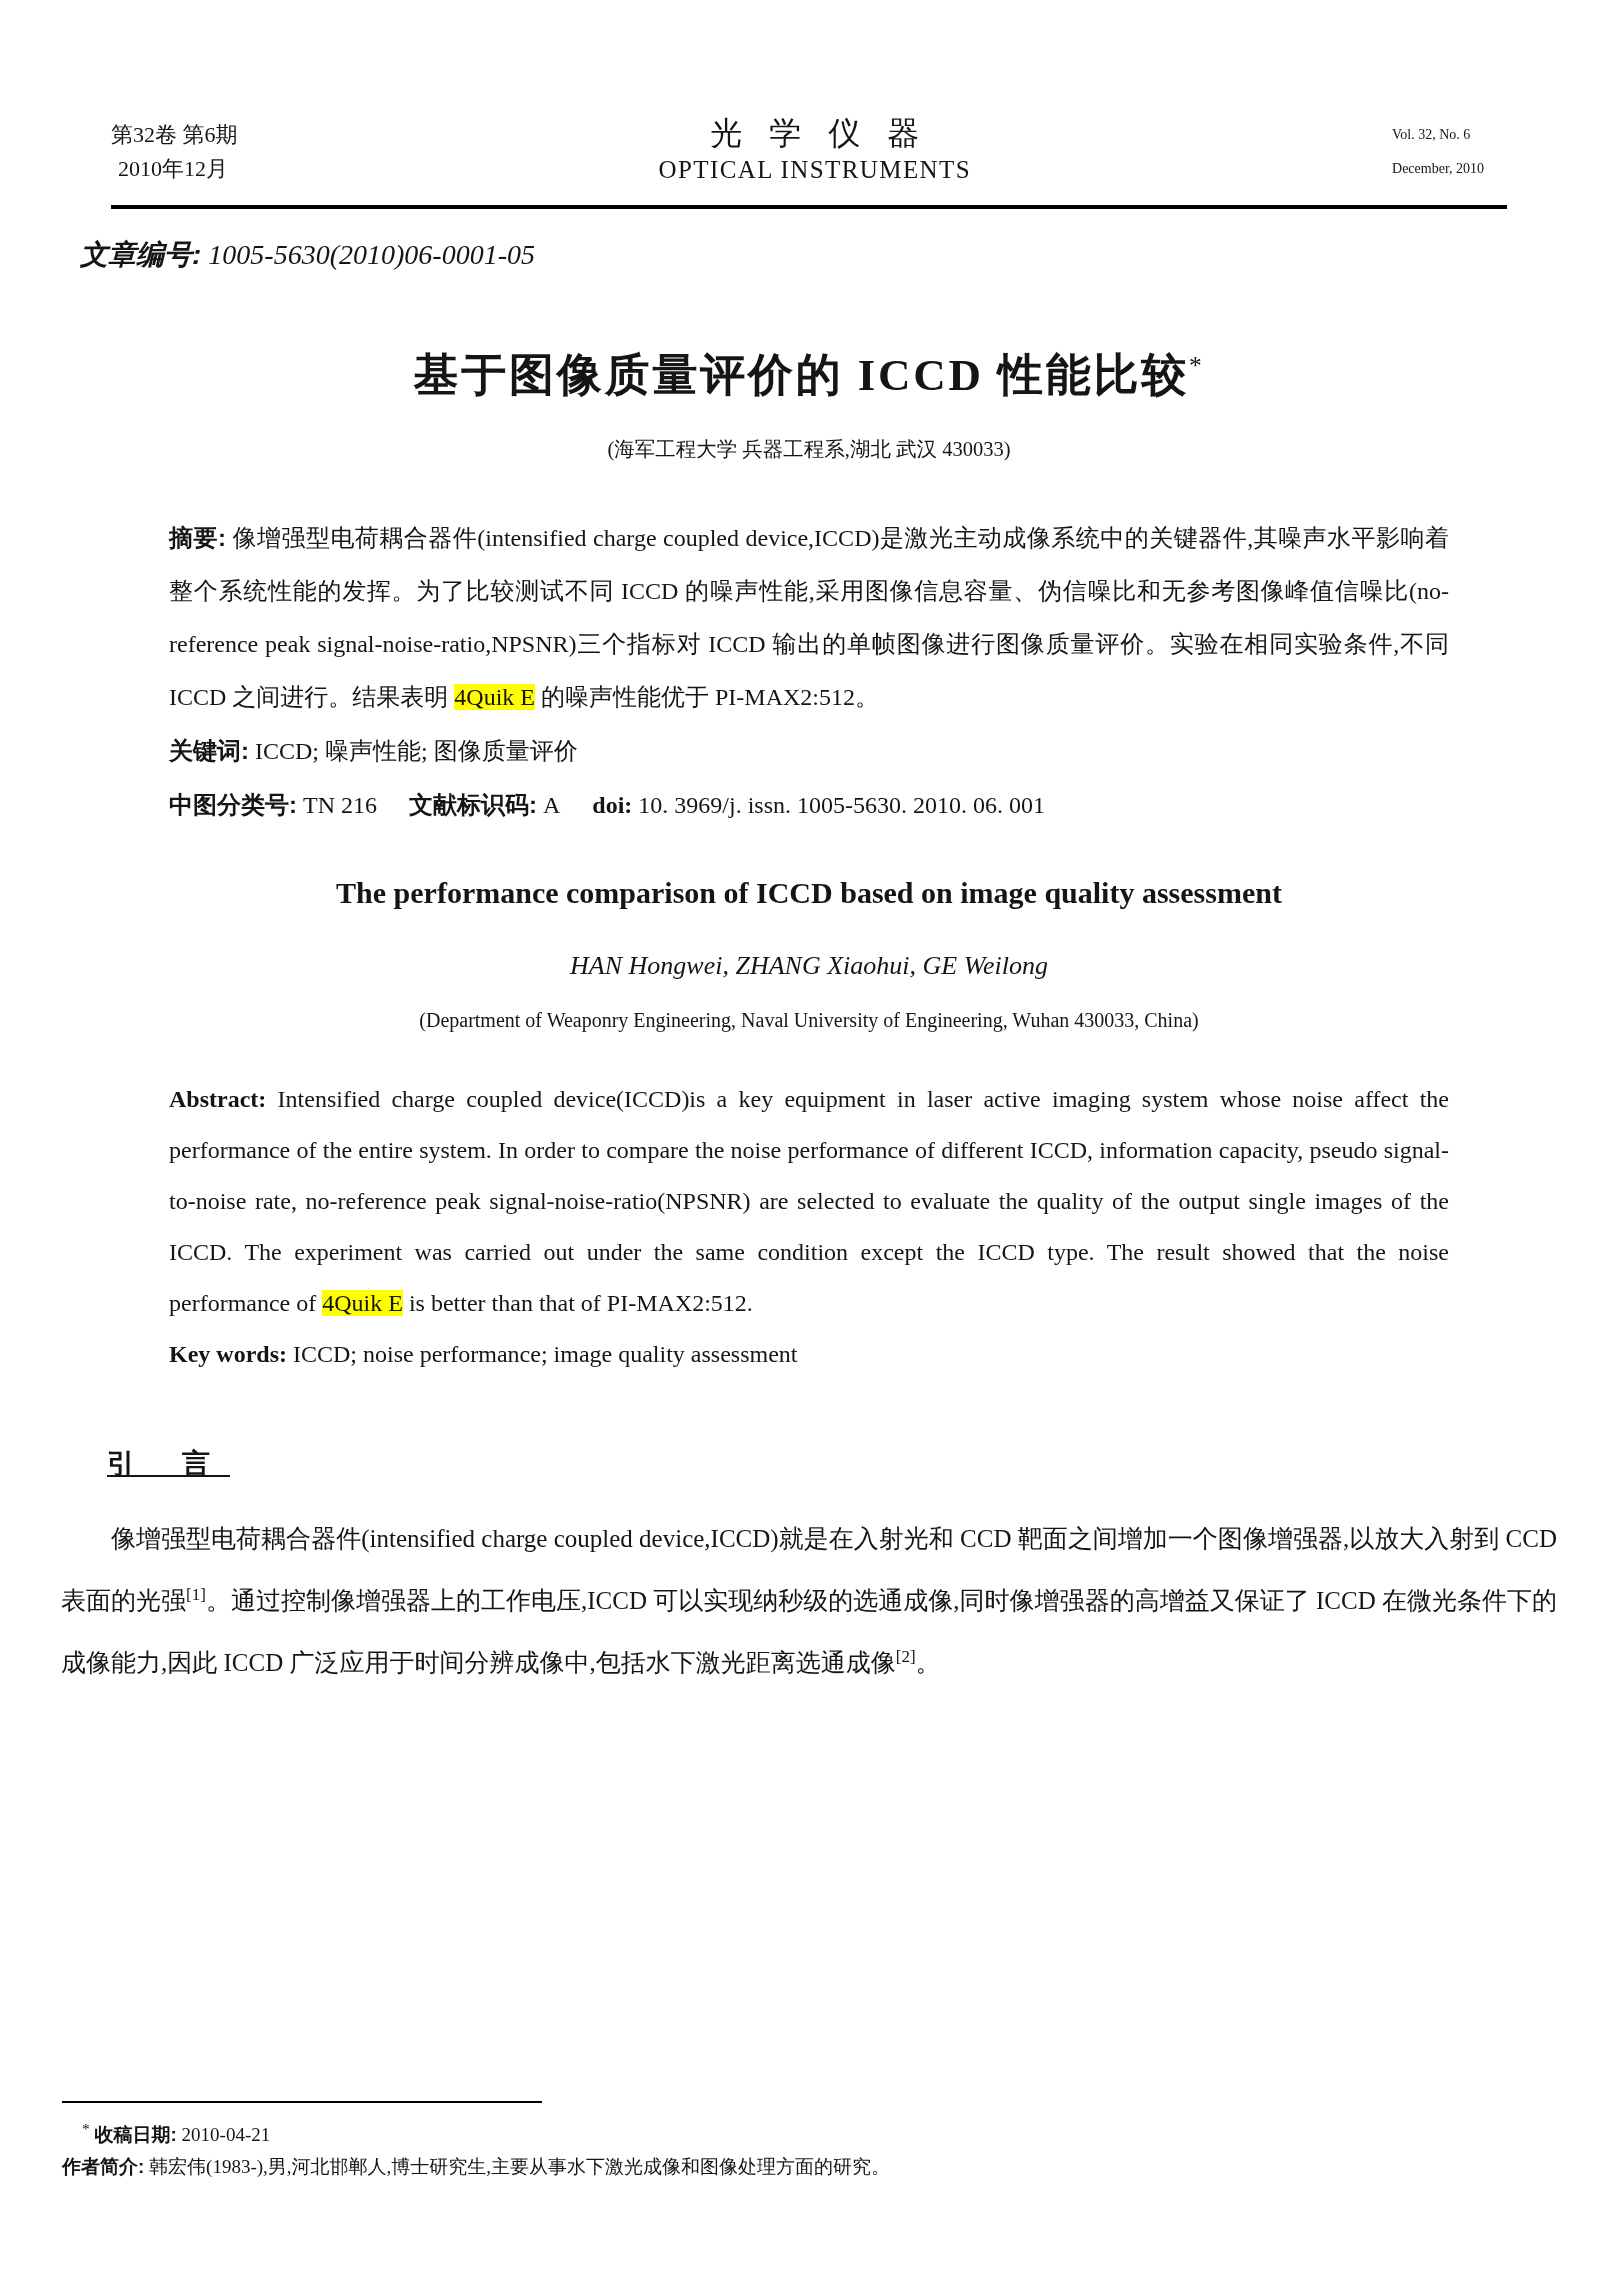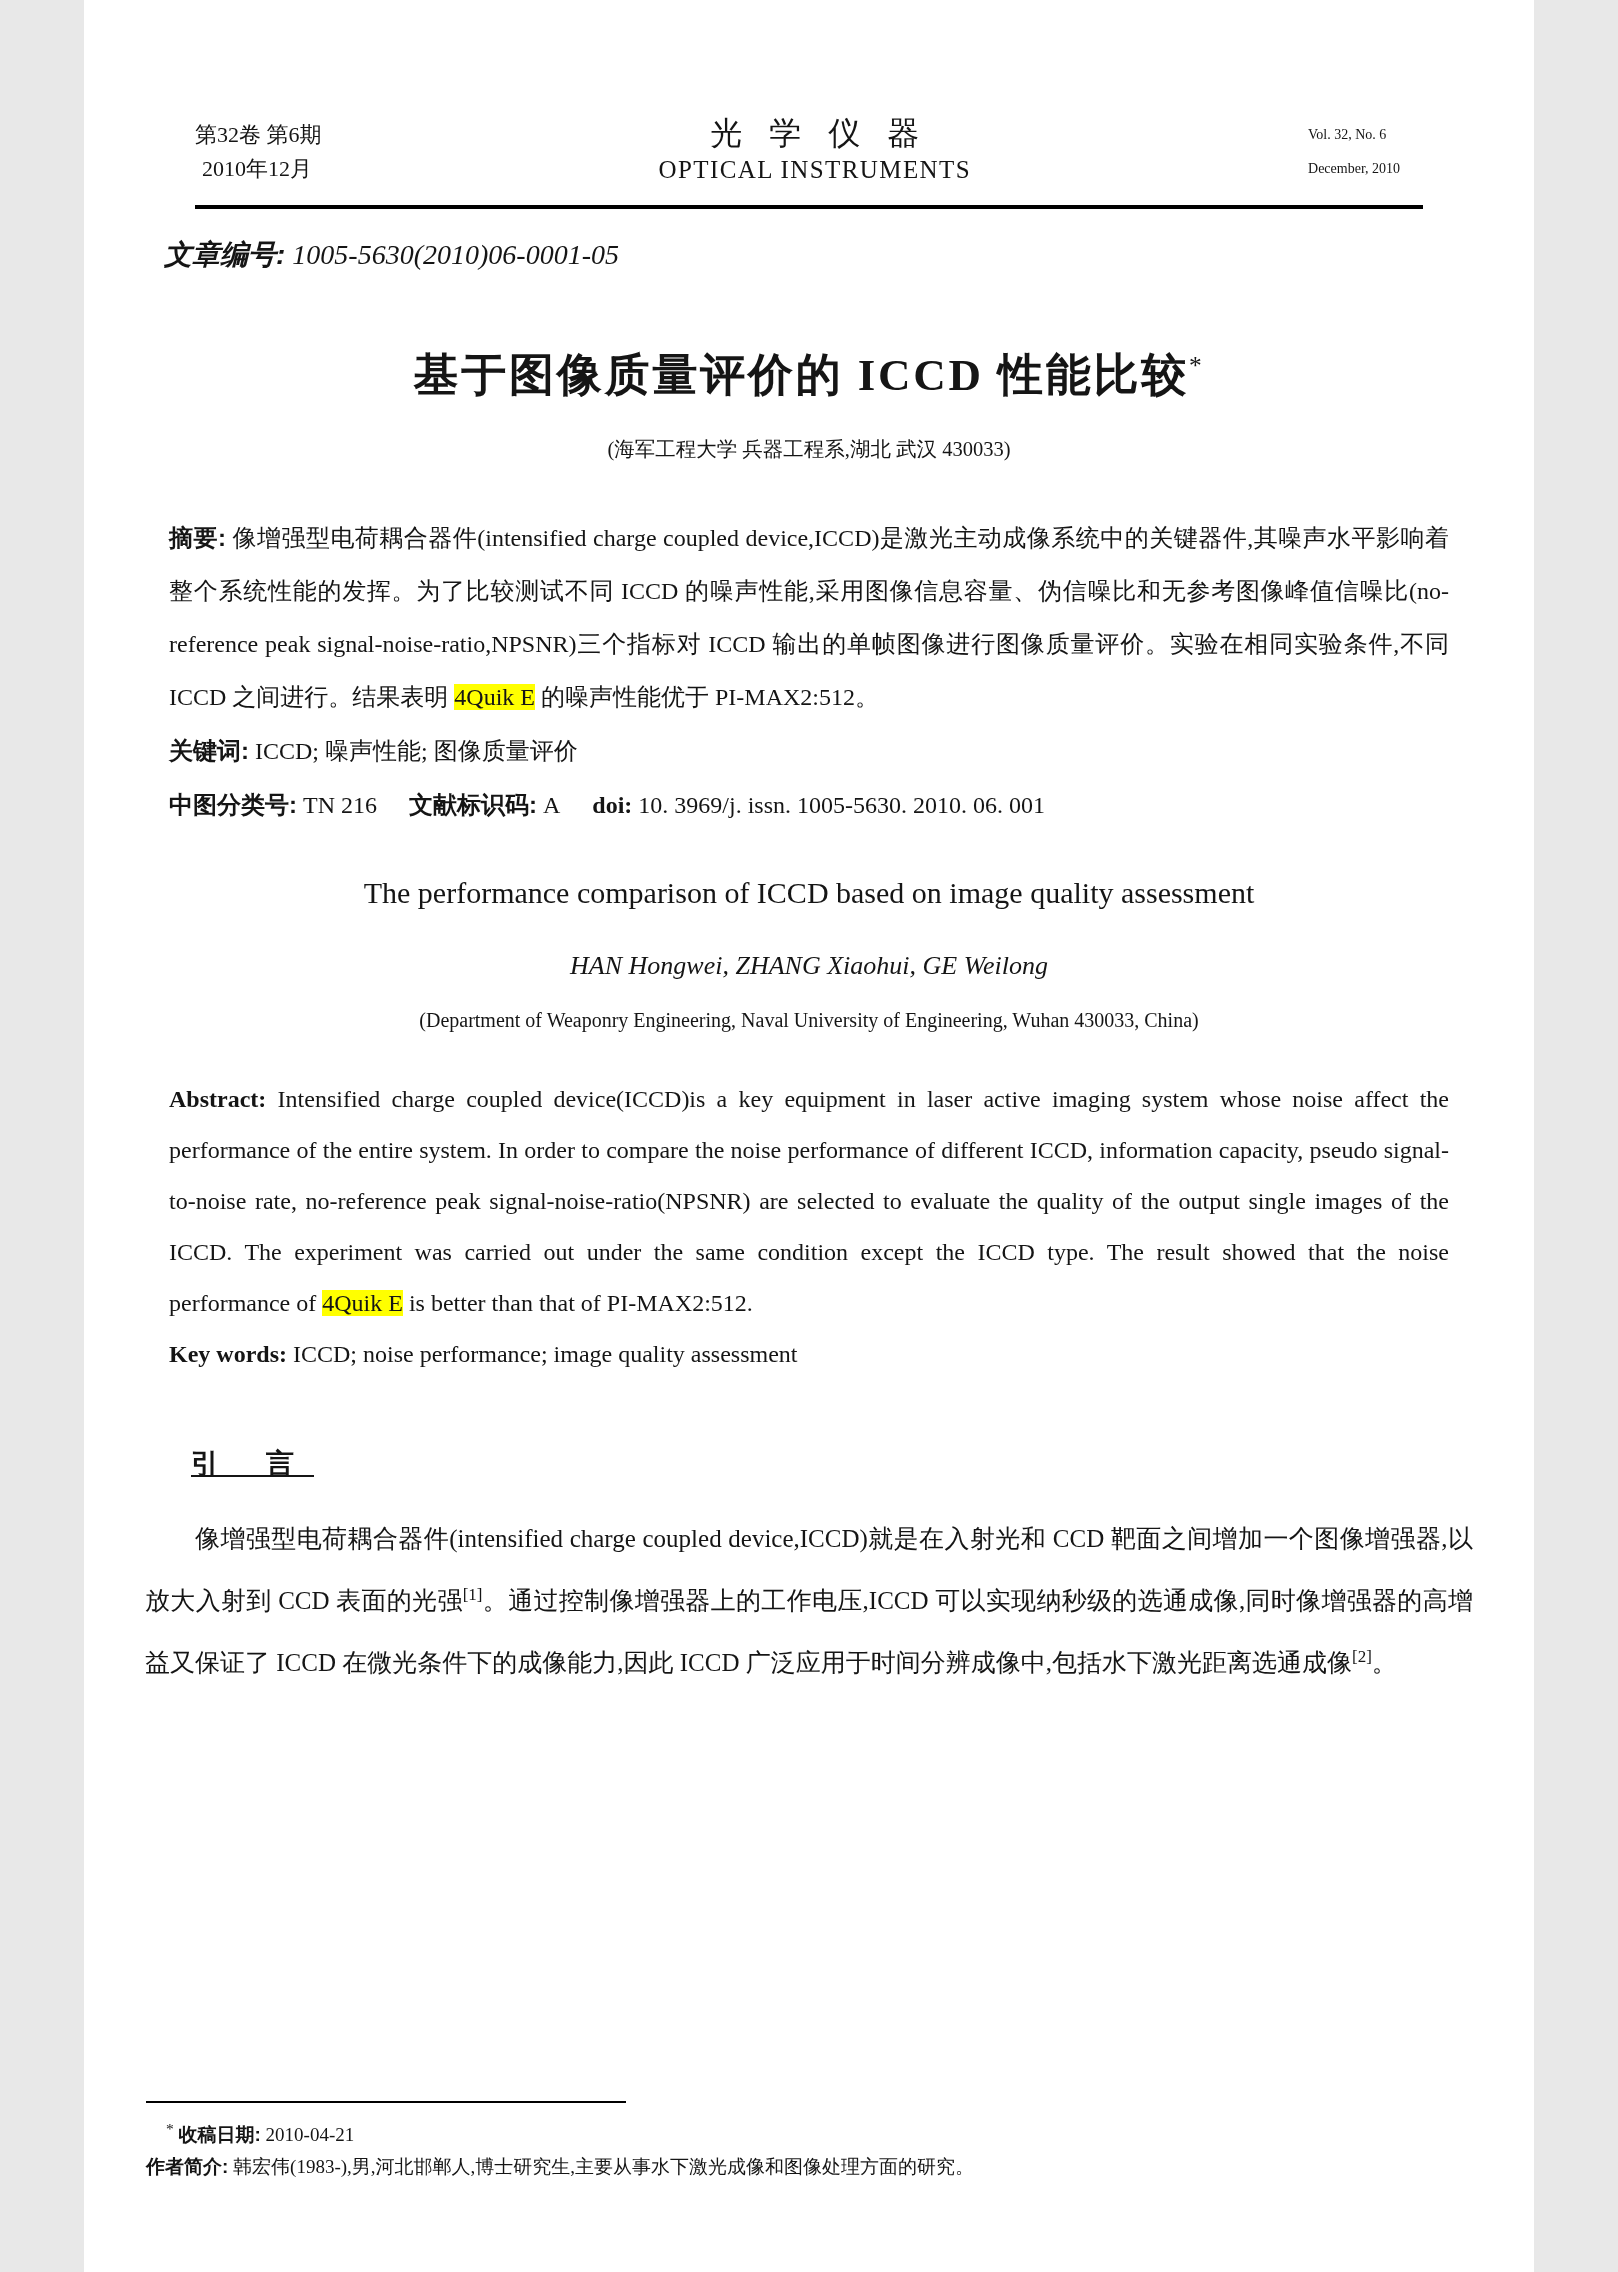--- a/index.html
+++ b/index.html
@@ -1,18 +1,18 @@
 <!DOCTYPE html>
 <html style="font-size:11.3px"><head>
 <meta charset="utf-8">
 <style>
   html, body { margin: 0; padding: 0; background: #e8e8e8; }
   .page {
     position: relative;
-    width: 1450px;
+    width: 1618px;
     height: 2273px;
     margin: 0 auto;
     background: #ffffff;
     color: #151515;
     font-family: "Liberation Serif", "DejaVu Serif", serif;
     overflow: hidden;
   }
 
   
   .header {
@@ -61,21 +61,21 @@
   .kw-cn { margin-top: 0; }
   .clc { margin-top: 0; }
   .clc .gap { display: inline-block; width: 32px; }
   .clc .doi-lab { font-weight: bold; }
 
   
   .title-en {
     margin-top: 44px;
     text-align: center;
     font-size: 30px;
-    font-weight: normal;
+    font-weight: bold;
   }
   .authors-en { margin-top: 41px; text-align: center; font-size: 26px; font-style: italic; }
   .affil-en { margin-top: 28px; text-align: center; font-size: 20px; }
 
   .abs-en {
     width: 1280px;
     margin: 42px auto 0 auto;
     font-size: 24px;
     line-height: 51px;
     text-align: justify;

